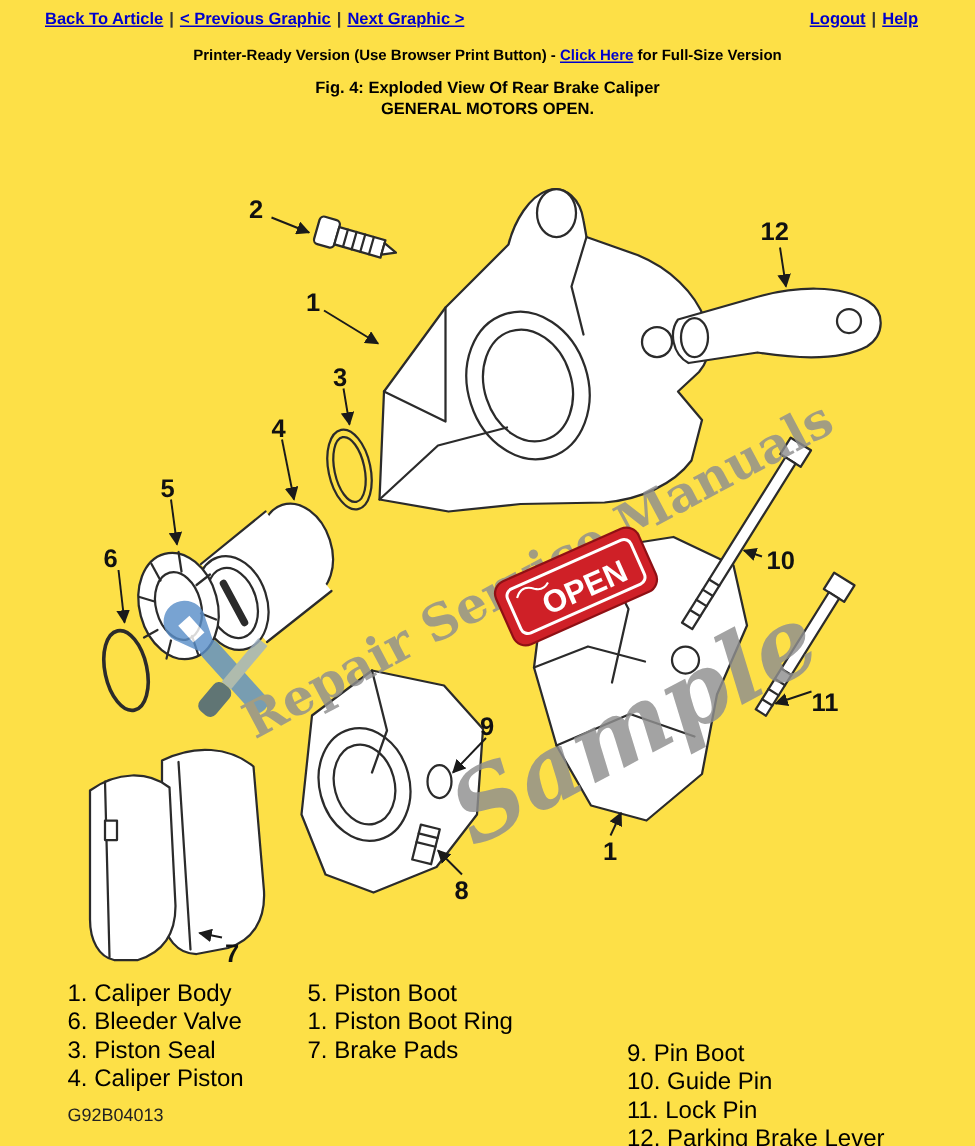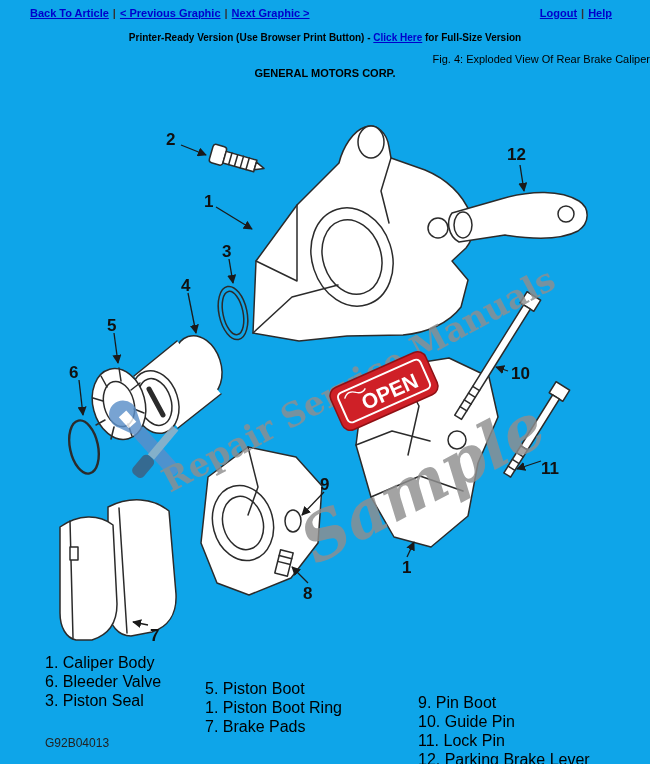--- a/index.html
+++ b/index.html
@@ -1,32 +1,32 @@
 <!DOCTYPE html>
 <html><head>
 <meta charset="utf-8">
 <style>
   * { margin:0; padding:0; box-sizing:border-box; }
   html,body { background:#ffffff; }
   body { font-family:"Liberation Sans", sans-serif; color:#000; }
-  .page { position:relative; width:650px; height:764px; background:#0ea5e9; overflow:hidden; }
+  .page { position:relative; width:650px; height:764px; background:#fde047; overflow:hidden; }
 
   .topbar { position:absolute; top:7px; left:30px; right:38px; display:flex; justify-content:space-between; font-size:11px; font-weight:bold; white-space:nowrap; }
   .navlink { color:#0000cc; text-decoration:underline; cursor:pointer; }
   .sep { color:#333; margin:0 4px; }
 
   .title-line { position:absolute; top:32px; left:0; width:100%; text-align:center; font-size:10px; font-weight:bold; }
-  .fig-caption { position:absolute; top:53px; left:0; width:100%; text-align:right; font-size:11px; font-weight:normal; }
+  .fig-caption { position:absolute; top:53px; left:0; width:100%; text-align:center; font-size:11px; font-weight:bold; }
   .company { position:absolute; top:67px; left:0; width:100%; text-align:center; font-size:11px; font-weight:bold; }
 
   .diagram { position:absolute; top:95px; left:0; width:650px; height:560px; }
 
   .legend-col { position:absolute; top:653px; font-size:16px; line-height:19px; }
   .col-a { left:45px; }
-  .col-b { left:205px;margin-top:26px; }
+  .col-b { left:205px; }
   .col-c { left:418px;margin-top:40px; }
 
   .footer-code { position:absolute; top:736px; left:45px; font-size:12px; color:#222; }
 </style>
 </head>
 <body>
 
 <div class="page">
 
   <div class="topbar">
@@ -34,21 +34,21 @@
       <a href="#" class="navlink">Back To Article</a><span class="sep">|</span><a href="#" class="navlink">&lt; Previous Graphic</a><span class="sep">|</span><a href="#" class="navlink">Next Graphic &gt;</a>
     </div>
     <div class="nav-right">
       <a href="#" class="navlink">Logout</a><span class="sep">|</span><a href="#" class="navlink">Help</a>
     </div>
   </div>
 
   <div class="title-line"><span>Printer-Ready Version (Use Browser Print Button) - </span><a href="#" class="navlink">Click Here</a><span> for Full-Size Version</span></div>
 
   <div class="fig-caption">Fig. 4: Exploded View Of Rear Brake Caliper</div>
-  <div class="company">GENERAL MOTORS CORP.</div>
+  <div class="company">GENERAL MOTORS OPEN.</div>
 
   <div class="diagram">
     <svg viewBox="0 0 650 560" width="650" height="560" xmlns="http://www.w3.org/2000/svg">
       <defs>
         <marker id="arrow" viewBox="0 0 10 10" markerWidth="7" markerHeight="7" refX="9" refY="5" orient="auto">
           <path d="M0,0 L10,5 L0,10 Z" fill="#1a1a1a" stroke="none"></path>
         </marker>
       </defs>
 
       <g stroke="#2b2b2b" stroke-width="1.5" fill="#ffffff" stroke-linejoin="round" stroke-linecap="round">
@@ -207,20 +207,21 @@
         <text x="402" y="478">1</text>
         <text x="150" y="546">7</text>
       </g>
     </svg>
   </div>
 
   <div class="legend-col col-a">
     <div class="legend-item">1. Caliper Body</div>
     <div class="legend-item">6. Bleeder Valve</div>
     <div class="legend-item">3. Piston Seal</div>
+    <div class="legend-item">4. Caliper Piston</div>
   </div>
   <div class="legend-col col-b">
     <div class="legend-item">5. Piston Boot</div>
     <div class="legend-item">1. Piston Boot Ring</div>
     <div class="legend-item">7. Brake Pads</div>
   </div>
   <div class="legend-col col-c">
     <div class="legend-item">9. Pin Boot</div>
     <div class="legend-item">10. Guide Pin</div>
     <div class="legend-item">11. Lock Pin</div>

